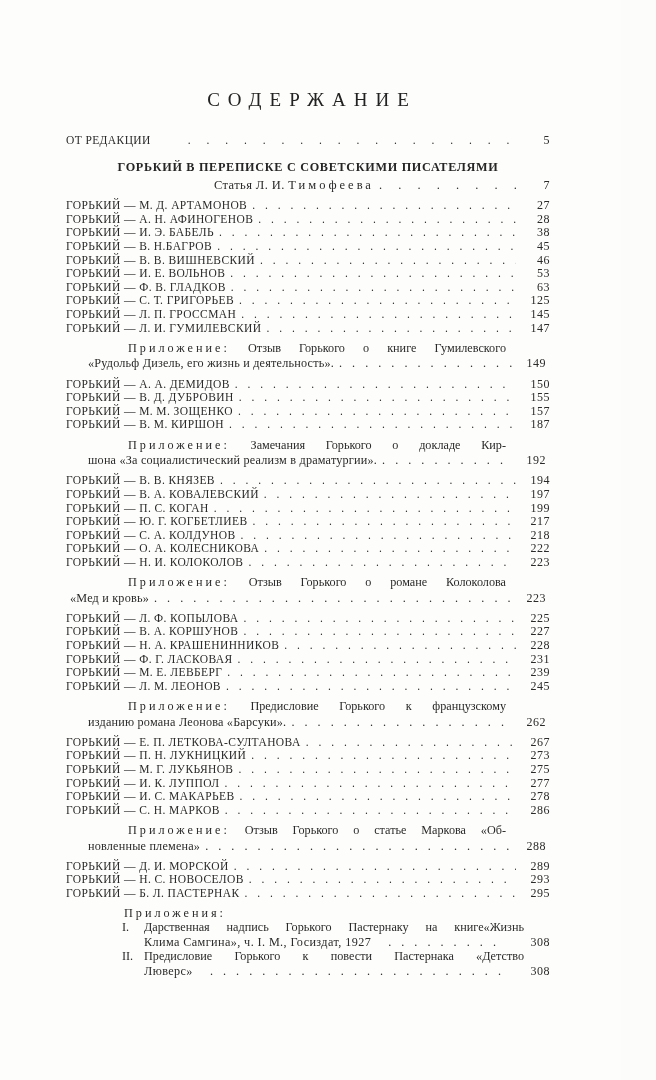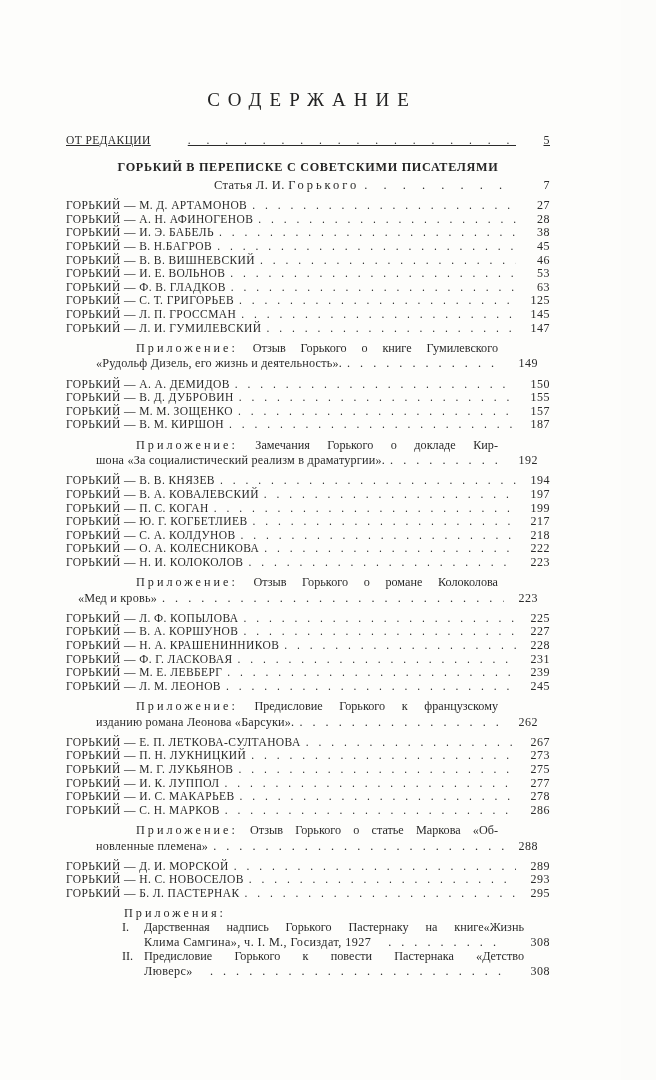--- a/index.html
+++ b/index.html
@@ -16,29 +16,29 @@
   .row { display:flex; align-items:baseline; line-height:13.6px; font-size:11.5px; }
   .label { white-space:nowrap; letter-spacing:0.4px; }
   .dots { flex:1 1 auto; overflow:hidden; white-space:nowrap; padding:0 5px; min-width:0; }
   .dots::after {
     content:". . . . . . . . . . . . . . . . . . . . . . . . . . . . . . . . . . . . . . . . . . . . . . . . . . . . . . . . . . . . . . . . . . . . . . . . . . . .";
     letter-spacing:3.5px; color:#2f2f2f;
   }
   .sparse::after { letter-spacing:6.5px; }
   .gapped { margin-left:32px; }
   .pagenum { flex:none; width:34px; text-align:right; font-size:12px; letter-spacing:0.5px; }
-  .ot-row { font-size:11.5px; margin-bottom:11px;text-decoration:underline; }
+  .ot-row { font-size:11.5px; margin-bottom:11px; }
   .section-heading {
     font-weight:bold; font-size:12.2px; letter-spacing:0.7px; text-align:center;
     line-height:15px; margin:12px 0 4px 0; color:#252525;
   }
   .article-row { padding-left:148px; font-size:12.5px; margin-bottom:7px; }
   .spaced { letter-spacing:3px; }
   .entries { margin:1px 0; }
-  .appendix { margin:6px 12px; font-size:12.2px; line-height:15.2px; }
+  .appendix { margin:6px 4px; font-size:12.2px; line-height:15.2px; }
   .app-line1 { padding-left:58px; padding-right:40px; text-align:justify; text-align-last:justify; }
   .app-label { letter-spacing:3px; }
   .app-line2 { font-size:12.2px; line-height:15.2px; }
   .app-line2 .label { letter-spacing:0.2px; }
   .appendices-heading { padding-left:58px; font-size:12.2px; line-height:14.5px; margin-top:5px; letter-spacing:3px; }
   .num-app { font-size:12.2px; line-height:14.5px; }
   .num-first { display:flex; padding-left:56px; }
   .num-first .num { flex:none; width:22px; }
   .num-first .txt { flex:1; padding-right:26px; text-align:justify; text-align-last:justify; }
   .num-second { padding-left:78px; font-size:12.2px; line-height:14.5px;gap:12px; }
@@ -52,21 +52,21 @@
 
   <div class="row ot-row">
     <span class="label">ОТ РЕДАКЦИИ</span>
     <span class="dots sparse gapped"></span>
     <span class="pagenum">5</span>
   </div>
 
   <div class="section-heading">ГОРЬКИЙ В ПЕРЕПИСКЕ С СОВЕТСКИМИ ПИСАТЕЛЯМИ</div>
 
   <div class="row article-row">
-    <span class="label"><span>Статья Л. И.</span>&nbsp;<span class="spaced">Горького</span></span>
+    <span class="label"><span>Статья Л. И.</span>&nbsp;<span class="spaced">Тимофеева</span></span>
     <span class="dots sparse"></span>
     <span class="pagenum">7</span>
   </div>
 
   <div id="blocks">
       <div class="entries">
         <div class="row">
           <span class="label">ГОРЬКИЙ — М. Д. АРТАМОНОВ</span>
           <span class="dots"></span>
           <span class="pagenum">27</span>

